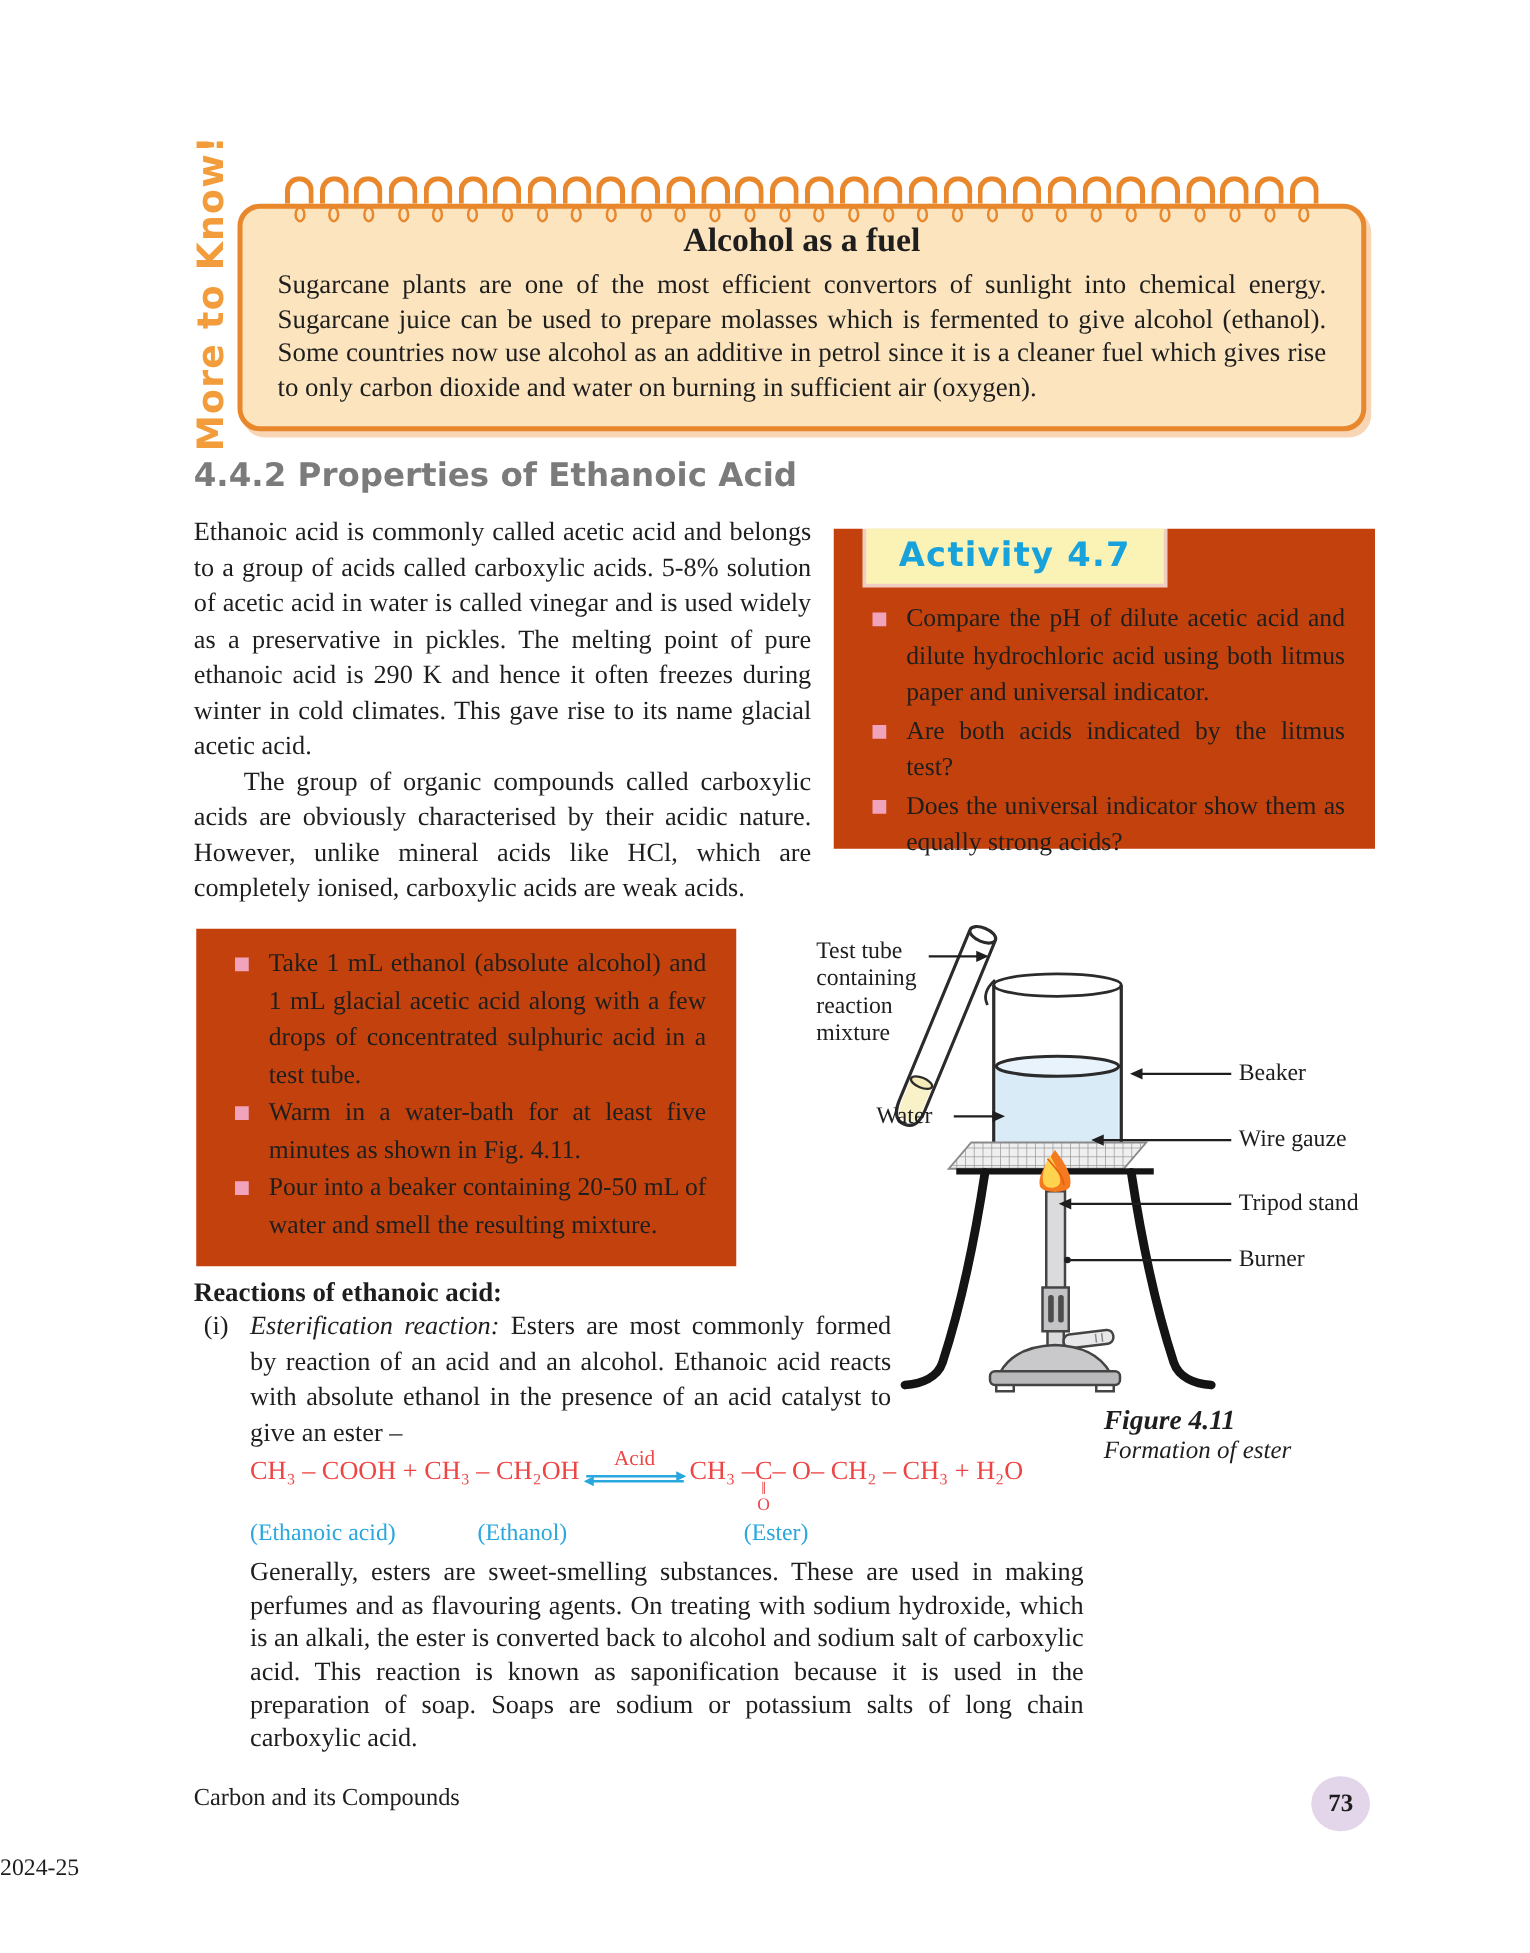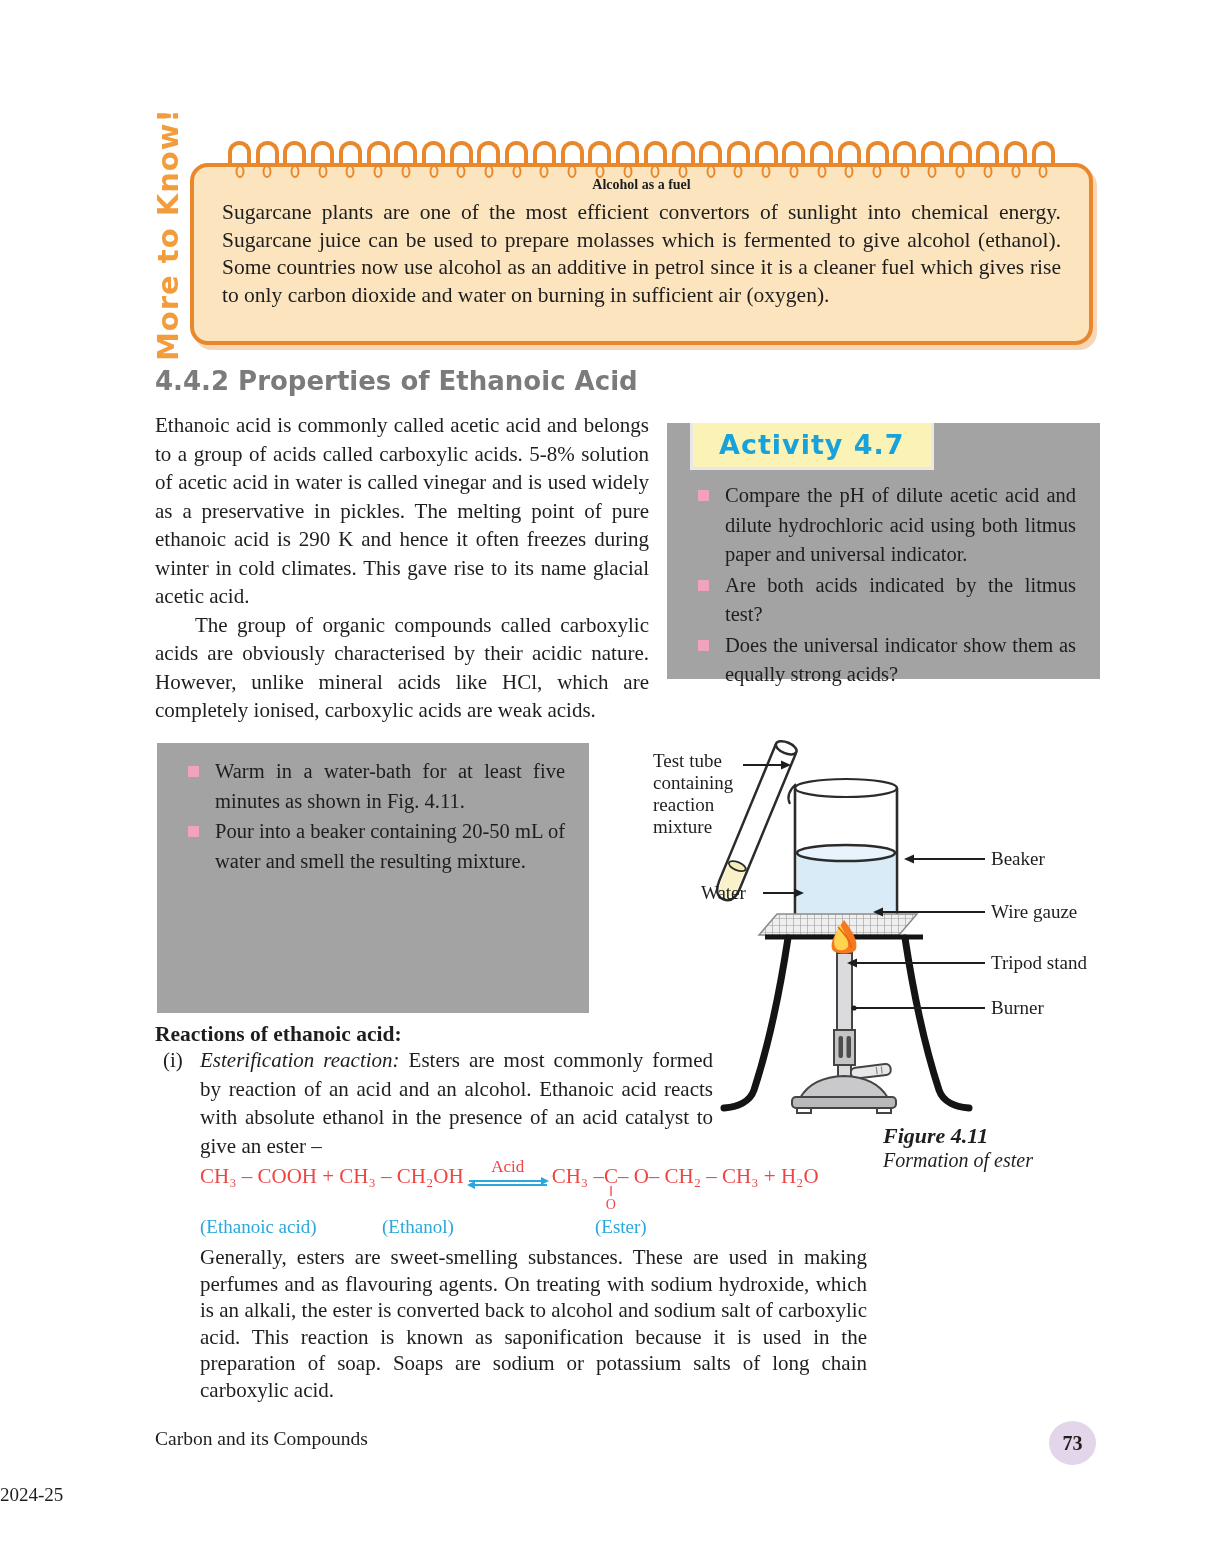--- a/index.html
+++ b/index.html
@@ -22,37 +22,37 @@
     padding:10px 28px 0 28px;
   }
   .coil { position:absolute; left:34px; right:34px; top:-26px; height:40px;
     display:flex; justify-content:space-between; }
   .coil .loop { position:relative; width:23px; height:22px;
     border:4px solid #E8872B; border-bottom:none; border-radius:12px 12px 0 0; }
   .coil .loop::after {
     content:''; position:absolute; left:50%; transform:translateX(-50%);
     bottom:-15px; width:5px; height:9px; border:2.5px solid #E8872B; border-radius:50%;
   }
-  .mtk-title { text-align:center; font-weight:bold; font-size:14px; margin-bottom:6px; }
+  .mtk-title { text-align:center; font-weight:bold; font-size:27px; margin-bottom:6px; }
   .mtk-body { font-size:21.5px; line-height:27.5px; text-align:justify; }
 
   
   .sec-heading {
     position:absolute; left:155px; top:366px;
     font-family:"DejaVu Sans", sans-serif; font-weight:bold;
     font-size:26px; color:#7B7B7B;
   }
 
   
   .leftcol { position:absolute; left:155px; top:411px; width:494px;
     font-size:21px; line-height:28.5px; text-align:justify; }
   .leftcol p.indent { text-indent:40px;font-family:Liberation Serif, serif; }
 
   
-  .activity { position:absolute; background:#a3a3a3; }
+  .activity { position:absolute; background:#c2410c; }
   .act47 { left:667px; top:423px; width:433px; height:256px; }
   .act48 { left:157px; top:743px; width:432px; height:270px; }
   .act-banner {
     display:inline-block; margin-left:26px; padding:6px 26px 7px 26px;
     background:#FBF3B5; box-shadow:0 0 0 3px rgba(255,255,255,0.75);
     font-family:"DejaVu Sans", sans-serif; font-weight:bold;
     font-size:27px; color:#17A2DC; letter-spacing:1px;
   }
   .act-list { list-style:none; margin-top:14px; padding:0 24px 0 30px; }
   .act-list li {
@@ -169,20 +169,21 @@
     <div class="act-banner">Activity 4.7</div>
     <ul class="act-list">
       <li>Compare the pH of dilute acetic acid and dilute hydrochloric acid using both litmus paper and universal indicator.</li>
       <li>Are both acids indicated by the litmus test?</li>
       <li>Does the universal indicator show them as equally strong acids?</li>
     </ul>
   </div>
 
   <div class="activity act48">
     <ul class="act-list">
+      <li>Take 1 mL ethanol (absolute alcohol) and 1 mL glacial acetic acid along with a few drops of concentrated sulphuric acid in a test tube.</li>
       <li>Warm in a water-bath for at least five minutes as shown in Fig. 4.11.</li>
       <li>Pour into a beaker containing 20-50 mL of water and smell the resulting mixture.</li>
     </ul>
   </div>
 
   <div class="figure">
     <svg width="480" height="410" viewBox="0 0 480 410">
       <defs>
         <pattern id="gauzepat" width="7" height="7" patternUnits="userSpaceOnUse">
           <rect width="7" height="7" fill="#efefef"></rect>

